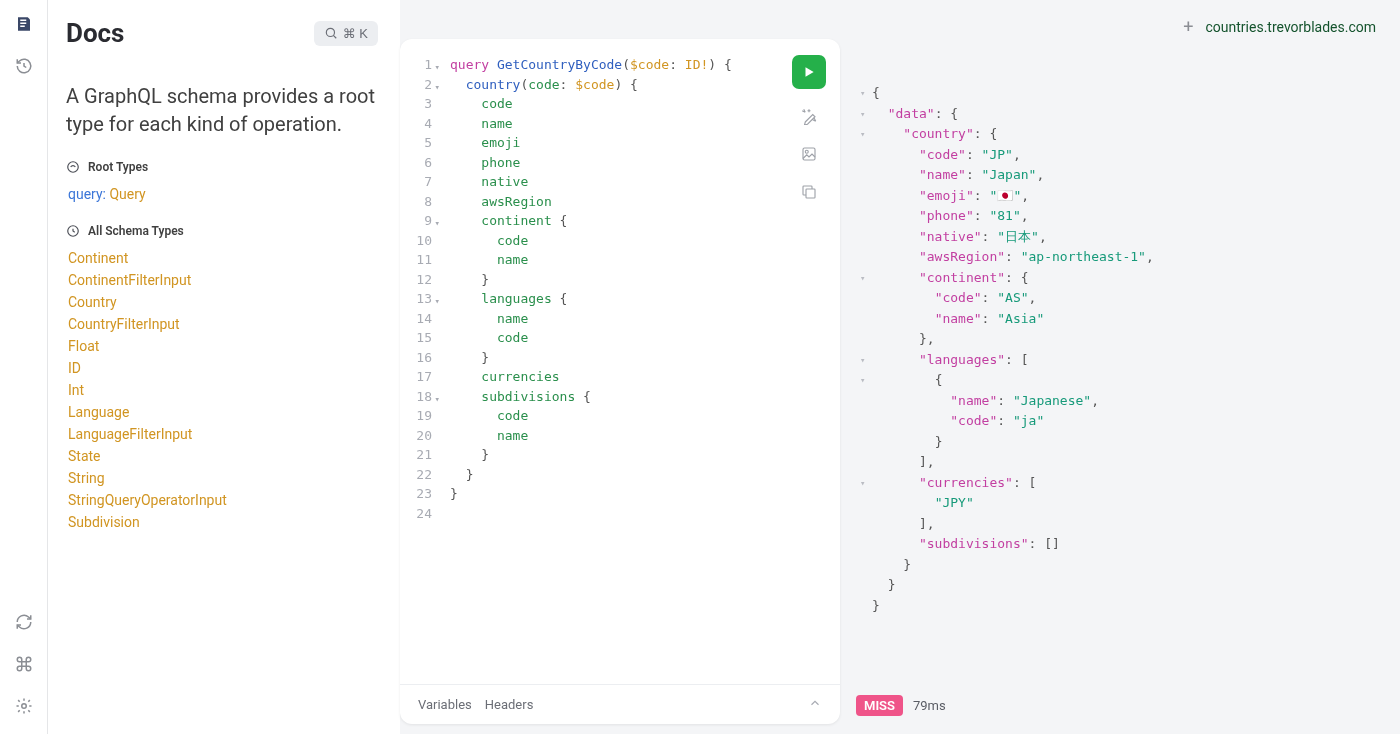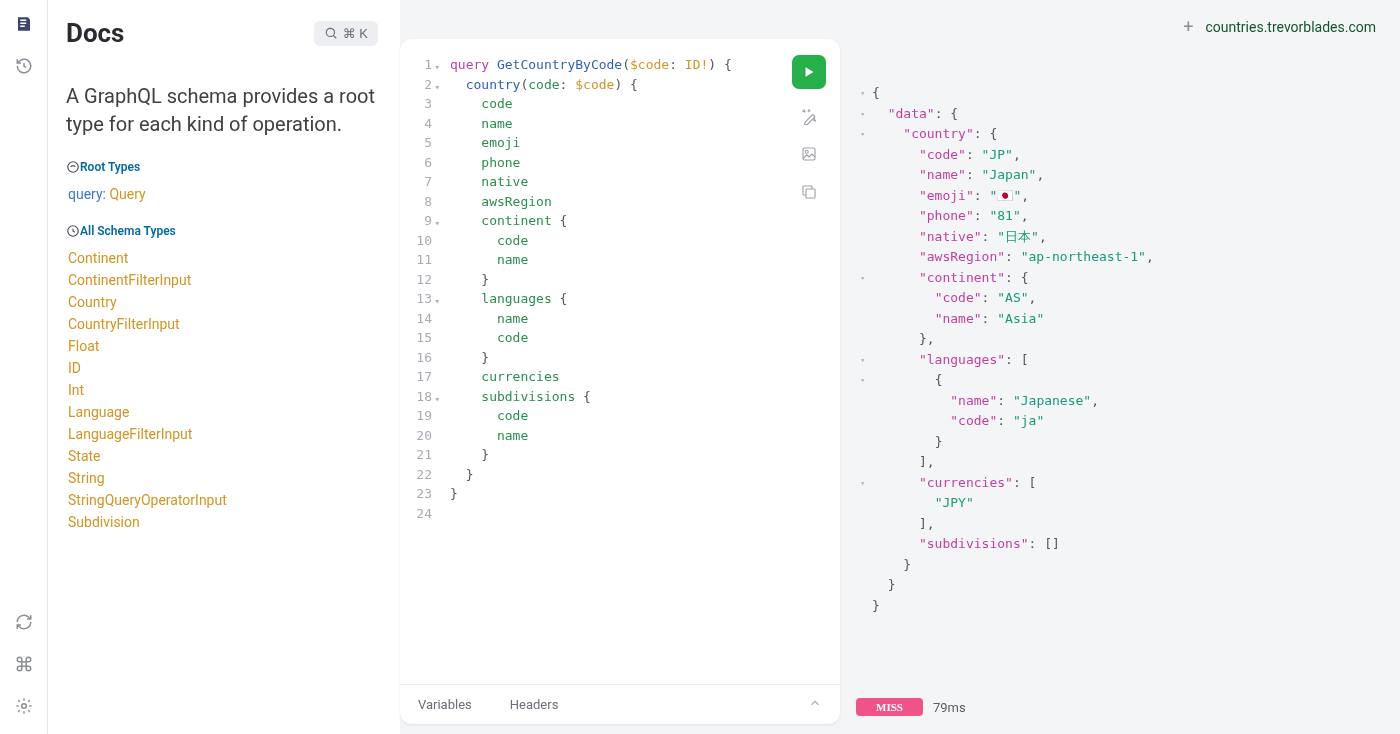--- a/index.html
+++ b/index.html
@@ -7,21 +7,21 @@
     .icon-sidebar { width: 48px; background: #fff; display: flex; flex-direction: column; align-items: center; padding-top: 14px; border-right: 1px solid #e5e6e8; }
     .icon-sidebar .top-icons { display: flex; flex-direction: column; gap: 22px; align-items: center; }
     .icon-sidebar .bottom-icons { margin-top: auto; margin-bottom: 18px; display: flex; flex-direction: column; gap: 22px; align-items: center; }
     .icon-btn { width: 20px; height: 20px; color: #8b8e94; cursor: pointer; display: flex; align-items: center; justify-content: center; }
     .icon-btn svg { width: 18px; height: 18px; stroke: currentColor; fill: none; stroke-width: 2; }
     .docs-panel { width: 352px; background: #fff; padding: 18px 22px 18px 18px; overflow-y: auto; }
     .docs-header { display: flex; align-items: center; justify-content: space-between; margin-bottom: 34px; }
     .docs-title { font-size: 26px; font-weight: 700; color: #2a2b31; }
     .search-btn { background: #eceef1; border: none; border-radius: 6px; padding: 5px 10px; font-size: 13px; color: #6b6e76; cursor: pointer; display: flex; align-items: center; gap: 5px; }
     .docs-desc { font-size: 20px; color: #404040; margin-bottom: 22px; line-height: 1.4; }
-    .section-header { display: flex; font-size: 12px; font-weight: 600; color: #0369a1; margin-bottom: 12px; }
+    .section-header { display: flex; gap: 8px; font-size: 12px; font-weight: 600; color: #404040; margin-bottom: 12px; }
     .section-header svg { width: 14px; height: 14px; stroke: #4b4e56; stroke-width: 2; fill: none; }
     .root-type-row { margin-bottom: 22px; font-size: 14px; padding-left: 2px; }
     .root-type-label { color: #3b76d8; }
     .type-link { color: #d19522; cursor: pointer; }
     .schema-list { list-style: none; padding-left: 2px; }
     .schema-list li { font-size: 14px; color: #d19522; margin-bottom: 6px; cursor: pointer; }
     .main-area { flex: 1; display: flex; flex-direction: column; padding: 10px 10px 10px 0; }
     .top-bar { display: flex; justify-content: flex-end; align-items: center; padding: 6px 14px 2px; gap: 12px; }
     .plus-icon { color: #8b8e94; font-size: 18px; cursor: pointer; }
     .endpoint { font-size: 14px; color: #14532d; }
@@ -38,31 +38,31 @@
     .var { color: #d19522; }
     .prop { color: #2a8f4c; margin-top: 32px; }
     .punc { color: #555; }
     .type { color: #d19522; }
     .editor-toolbar { position: absolute; top: 16px; right: 14px; display: flex; flex-direction: column; gap: 16px; align-items: center; }
     .play-btn { width: 34px; height: 34px; background: #25b04a; border-radius: 7px; display: flex; align-items: center; justify-content: center; cursor: pointer; }
     .play-btn svg { fill: #fff; width: 14px; height: 14px; }
     .tool-icon { width: 22px; height: 22px; color: #9ea1a8; cursor: pointer; display: flex; align-items: center; justify-content: center; }
     .tool-icon svg { width: 18px; height: 18px; stroke: currentColor; fill: none; stroke-width: 1.5; }
     .editor-footer { display: flex; align-items: center; justify-content: space-between; padding: 10px 18px; border-top: 1px solid #eceef1; }
-    .footer-tabs { display: flex; gap: 38px; font-size: 13px; color: #6b6e76; justify-content: space-between; }
+    .footer-tabs { display: flex; gap: 13px; font-size: 13px; color: #6b6e76; justify-content: space-between; }
     .footer-tabs span { cursor: pointer; }
     .chevron { color: #a8abb3; cursor: pointer; }
     .response-area { flex: 1; display: flex; flex-direction: column; min-width: 0; }
     .response-body { flex: 1; font-family: "SF Mono", Menlo, Consolas, monospace; font-size: 13px; line-height: 19.5px; padding: 44px 8px 8px 8px; white-space: pre; color: #555; overflow: auto; }
     .response-body .arrow { color: #babcc3; display: inline-block; width: 12px; font-size: 9px; vertical-align: 1px; }
     .jk { color: #c23fa1; }
     .jv { color: #179a7a; }
     .jp { color: #555; }
     .response-footer { display: flex; align-items: center; gap: 10px; padding: 8px 4px; }
-    .badge { background: #ef5489; color: #fff; font-size: 11px; font-weight: 600; padding: 3px 20px; border-radius: 4px; font-family: Liberation Serif, serif; }
+    .badge { background: #ef5489; color: #fff; font-size: 13px; font-weight: 600; padding: 3px 8px; border-radius: 4px; }
     .timing { font-size: 13px; color: #5a5d65; }
   </style>
 </head>
 <body>
 
 <div class="icon-sidebar">
   <div class="top-icons">
     <div class="icon-btn" style="color:#3a4767;">
         <svg viewBox="0 0 24 24">
           <path d="M4 3h13l3 3v15H4z" fill="currentColor" stroke="none"></path>

